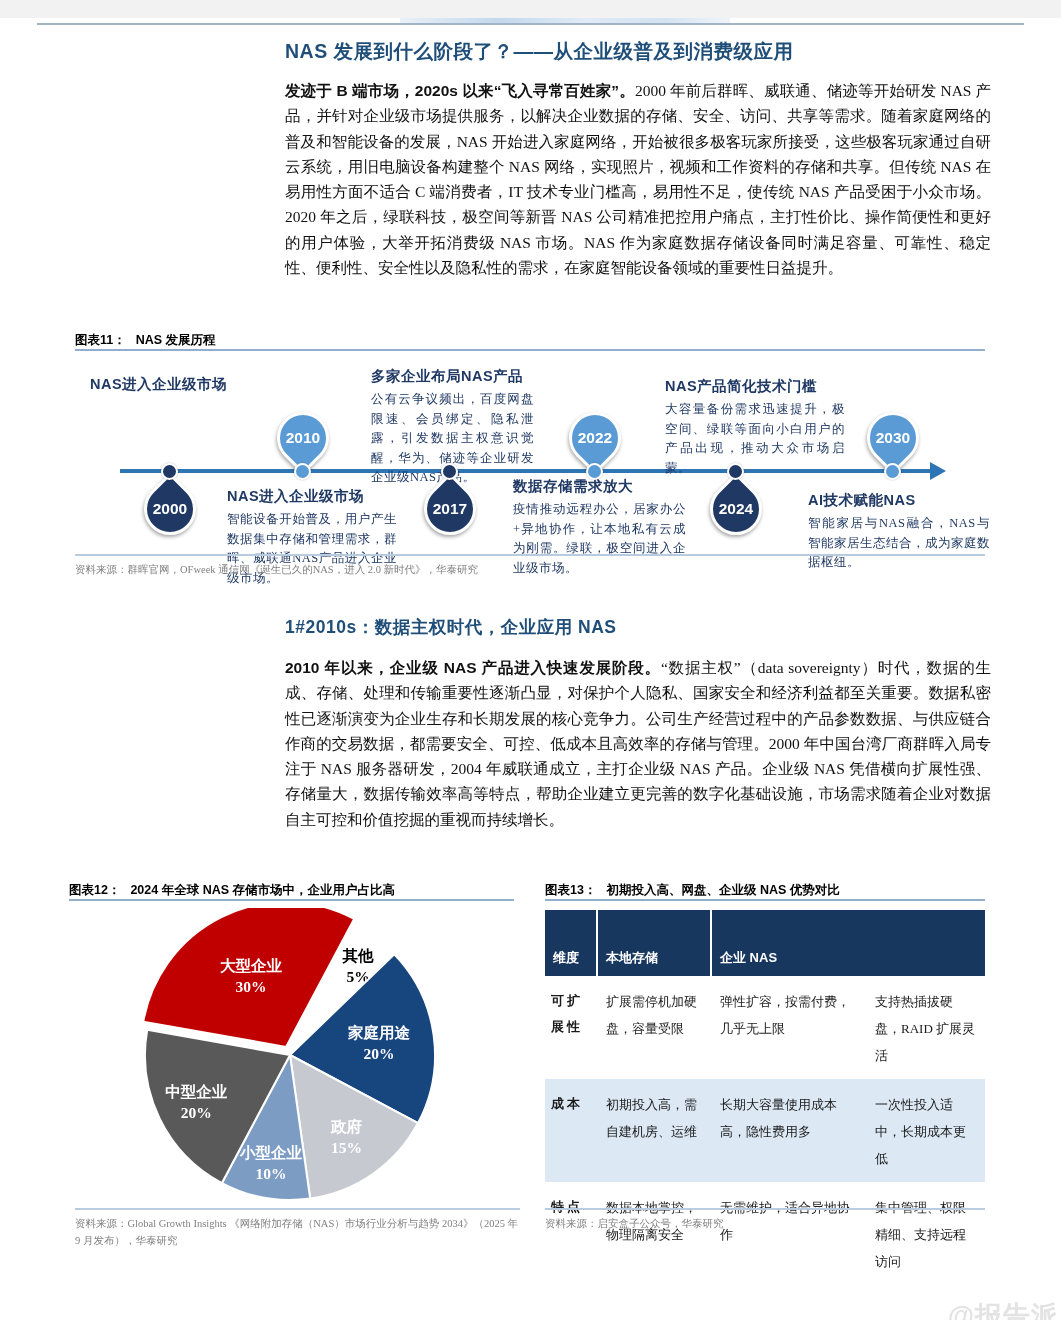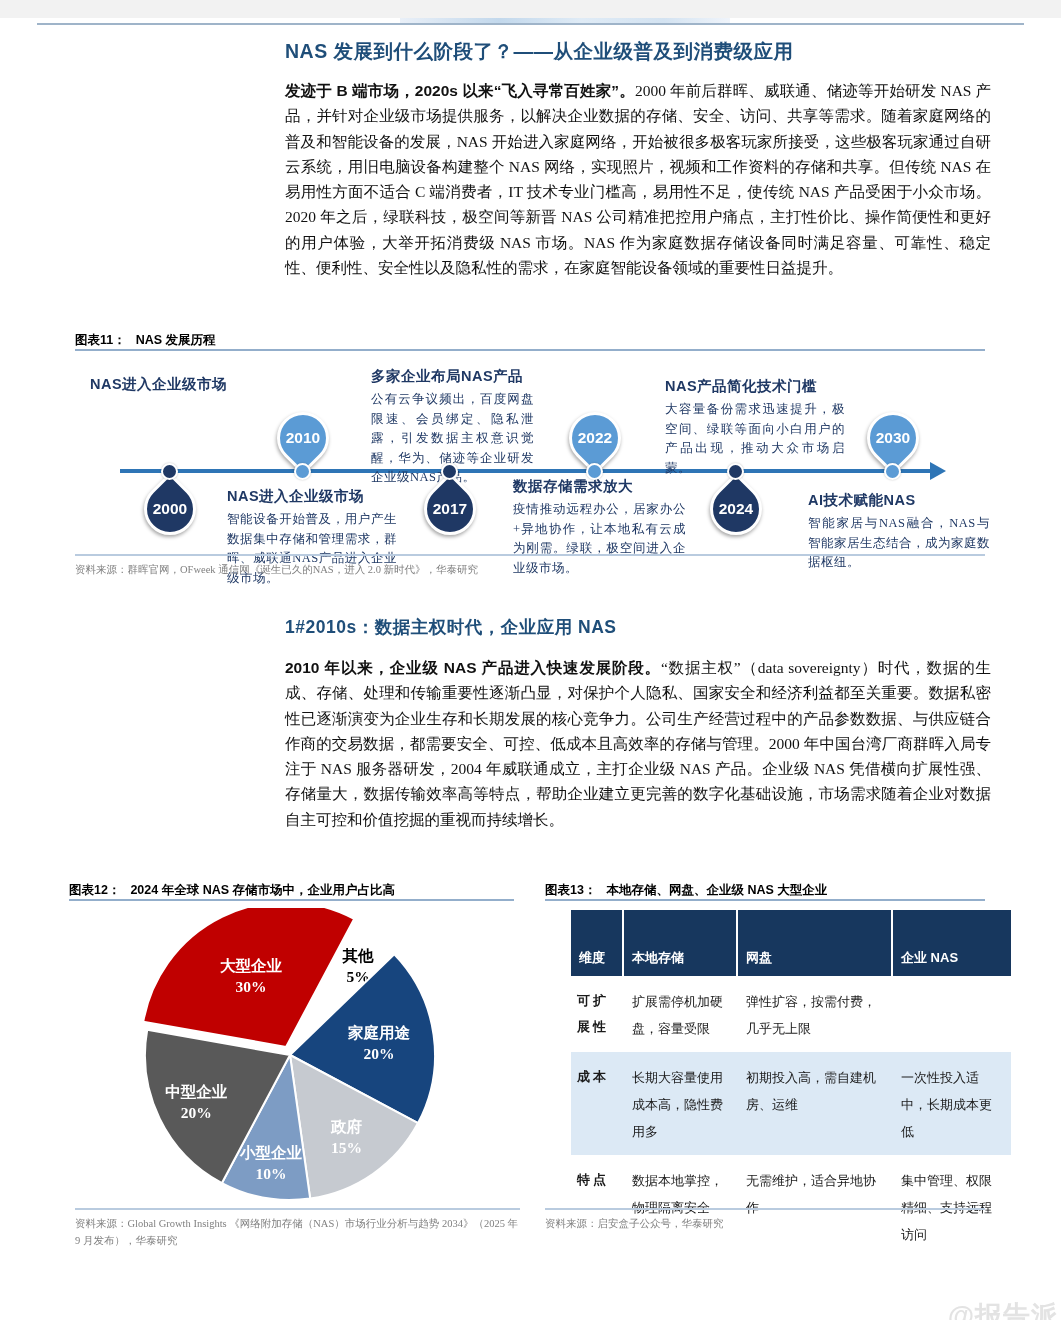--- a/index.html
+++ b/index.html
@@ -63,21 +63,21 @@
   .a2{left:296px;top:4px;width:163px;}
   .a3{left:438px;top:114px;width:173px;}
   .a4{left:590px;top:14px;width:180px;}
   .a5{left:733px;top:128px;width:182px;}
 
   
   .pie-wrap{position:absolute;left:75px;top:890px;width:455px;height:298px;}
   .pie-wrap text{font-family:"Liberation Serif","DejaVu Serif",serif;font-weight:bold;}
 
   
-  .cmp-table{position:absolute;left:571px;top:892px;width:440px;font-size:13px;color:#1a1a1a;}
+  .cmp-table{position:absolute;left:545px;top:892px;width:440px;font-size:13px;color:#1a1a1a;}
   .tr{display:grid;grid-template-columns:53px 114px 155px 118px;}
   .tr.head{background:#17375E;color:#fff;font-weight:bold;min-height:66px;}
   .tr.head > div{display:flex;align-items:flex-end;padding:0 6px 9px 8px;border-right:2px solid #fff;}
   .tr.head > div:last-child{border-right:none;}
   .tr.body > div{padding:12px 8px 10px 8px;line-height:27px;
                  font-family:"Liberation Serif","DejaVu Serif",serif;}
   .tr.body > div.dim{font-weight:bold;font-family:"Liberation Sans","DejaVu Sans",sans-serif;
                      letter-spacing:3px;line-height:26px;padding-left:6px;}
   .tr.alt{background:#DCE9F5;}
   .tr.r1{min-height:72px;}
@@ -176,38 +176,38 @@
         <text x="196.1157606787213" y="254.09784314007763" text-anchor="middle" fill="#ffffff" font-size="15.5"><tspan x="196.1157606787213" dy="-4">小型企业</tspan><tspan x="196.1157606787213" dy="21">10%</tspan></text>
         <path d="M 215 147 L 146.92662339604584 275.0274009645444 A 145 145 0 0 1 72.20287581322981 121.82101423829516 Z" fill="#595959" stroke="#ffffff" stroke-width="2"></path>
         <text x="121.165901566367" y="192.76594772477972" text-anchor="middle" fill="#ffffff" font-size="15.5"><tspan x="121.165901566367" dy="-4">中型企业</tspan><tspan x="121.165901566367" dy="21">20%</tspan></text>
         <path d="M 211.0546596788983 138.9108535833075 L 68.25753549212811 113.73186782160266 A 145 145 0 0 1 279.1280362828524 10.883452618763044 Z" fill="#C00000" stroke="#ffffff" stroke-width="2"></path>
         <text x="176.0945607224694" y="67.23202839094893" text-anchor="middle" fill="#ffffff" font-size="15.5"><tspan x="176.0945607224694" dy="-4">大型企业</tspan><tspan x="176.0945607224694" dy="21">30%</tspan></text>
       </svg>
   </div>
 
   <p class="fig-src src12">资料来源：Global Growth Insights 《网络附加存储（NAS）市场行业分析与趋势 2034》（2025 年 9 月发布），华泰研究</p>
 
-  <p class="fig-cap cap13"><span>图表13：</span><span class="cap-text">本地存储、网盘、企业级 NAS 大型企业</span></p>
+  <p class="fig-cap cap13"><span>图表13：</span><span class="cap-text">初期投入高、网盘、企业级 NAS 优势对比</span></p>
 
   <div class="cmp-table">
     <div class="tr head">
       <div>维度</div>
       <div>本地存储</div>
-      <div>网盘</div>
       <div>企业 NAS</div>
     </div>
     <div class="tr body r1">
       <div class="dim">可扩展性</div>
       <div>扩展需停机加硬盘，容量受限</div>
       <div>弹性扩容，按需付费，几乎无上限</div>
+      <div>支持热插拔硬盘，RAID 扩展灵活</div>
     </div>
     <div class="tr body alt r2">
       <div class="dim">成本</div>
+      <div>初期投入高，需自建机房、运维</div>
       <div>长期大容量使用成本高，隐性费用多</div>
-      <div>初期投入高，需自建机房、运维</div>
       <div>一次性投入适中，长期成本更低</div>
     </div>
     <div class="tr body r3">
       <div class="dim">特点</div>
       <div>数据本地掌控，物理隔离安全</div>
       <div>无需维护，适合异地协作</div>
       <div>集中管理、权限精细、支持远程访问</div>
     </div>
   </div>
 

